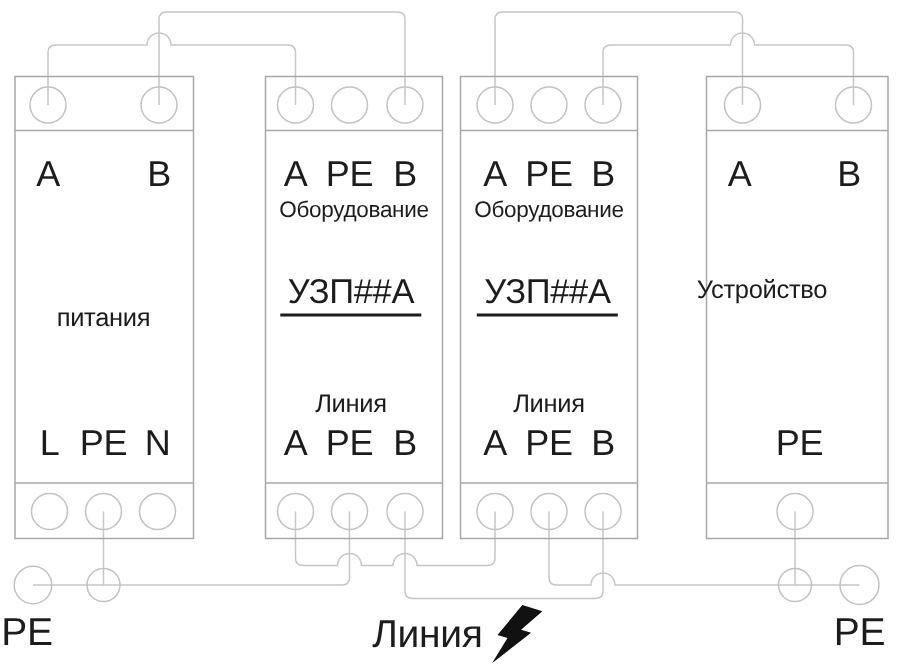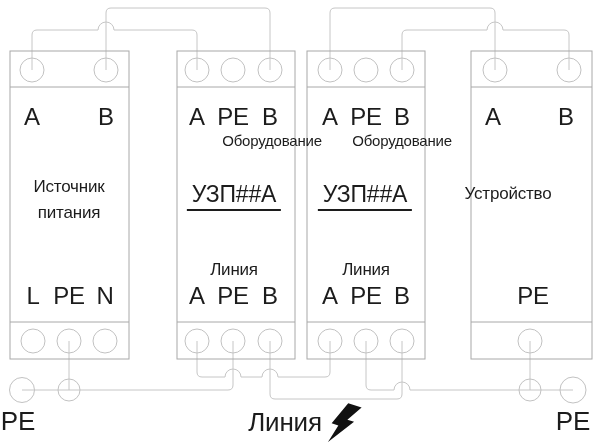--- a/index.html
+++ b/index.html
@@ -18,21 +18,21 @@
   .term{fill:none;stroke:var(--terminal);stroke-width:1;}
   .node{fill:none;stroke:var(--terminal);stroke-width:1;}
   .wire{fill:none;stroke:var(--wire);stroke-width:1;}
   .bolt{fill:var(--bolt);stroke:none;}
   .lbl{
     position:absolute;transform:translate(-50%,-50%);
     white-space:nowrap;line-height:1;letter-spacing:-0.2px;
   }
   .s-term{font-size:24px;}
   .s-name{font-size:17px;}
-  .s-sect{font-size:15px;margin-left:36px;}
+  .s-sect{font-size:15px;}
   .s-model{font-size:23px;border-bottom:2px solid var(--text);padding:0 5px 3px 5px;}
   .s-ground{font-size:26px;}
 </style>
 </head>
 <body>
 
 <div class="canvas">
 
   <svg class="layer" width="600" height="448" viewBox="0 0 600 448">
 
@@ -97,21 +97,20 @@
       <circle class="node" cx="573" cy="390" r="13"></circle>
     </g>
 
     <g transform="translate(330,403) rotate(17 14 21)">
       <path class="bolt" d="M12 0 L26 0 L16 16 L23 16 L4 43 L9 24 L2 24 Z"></path>
     </g>
   </svg>
 
   <div class="lbl s-term" style="left:32px;top:117px">A</div>
   <div class="lbl s-term" style="left:106px;top:117px">B</div>
-  <div class="lbl s-name" style="left:69px;top:186px">Источник</div>
   <div class="lbl s-name" style="left:69px;top:212px">питания</div>
   <div class="lbl s-term" style="left:33px;top:296px">L</div>
   <div class="lbl s-term" style="left:69px;top:296px">PE</div>
   <div class="lbl s-term" style="left:105px;top:296px">N</div>
 
   <div class="lbl s-term" style="left:197px;top:117px">A</div>
   <div class="lbl s-term" style="left:233px;top:117px">PE</div>
   <div class="lbl s-term" style="left:270px;top:117px">B</div>
   <div class="lbl s-sect" style="left:236px;top:140px">Оборудование</div>
   <div class="lbl s-model" style="left:234px;top:197px">УЗП##А</div>

